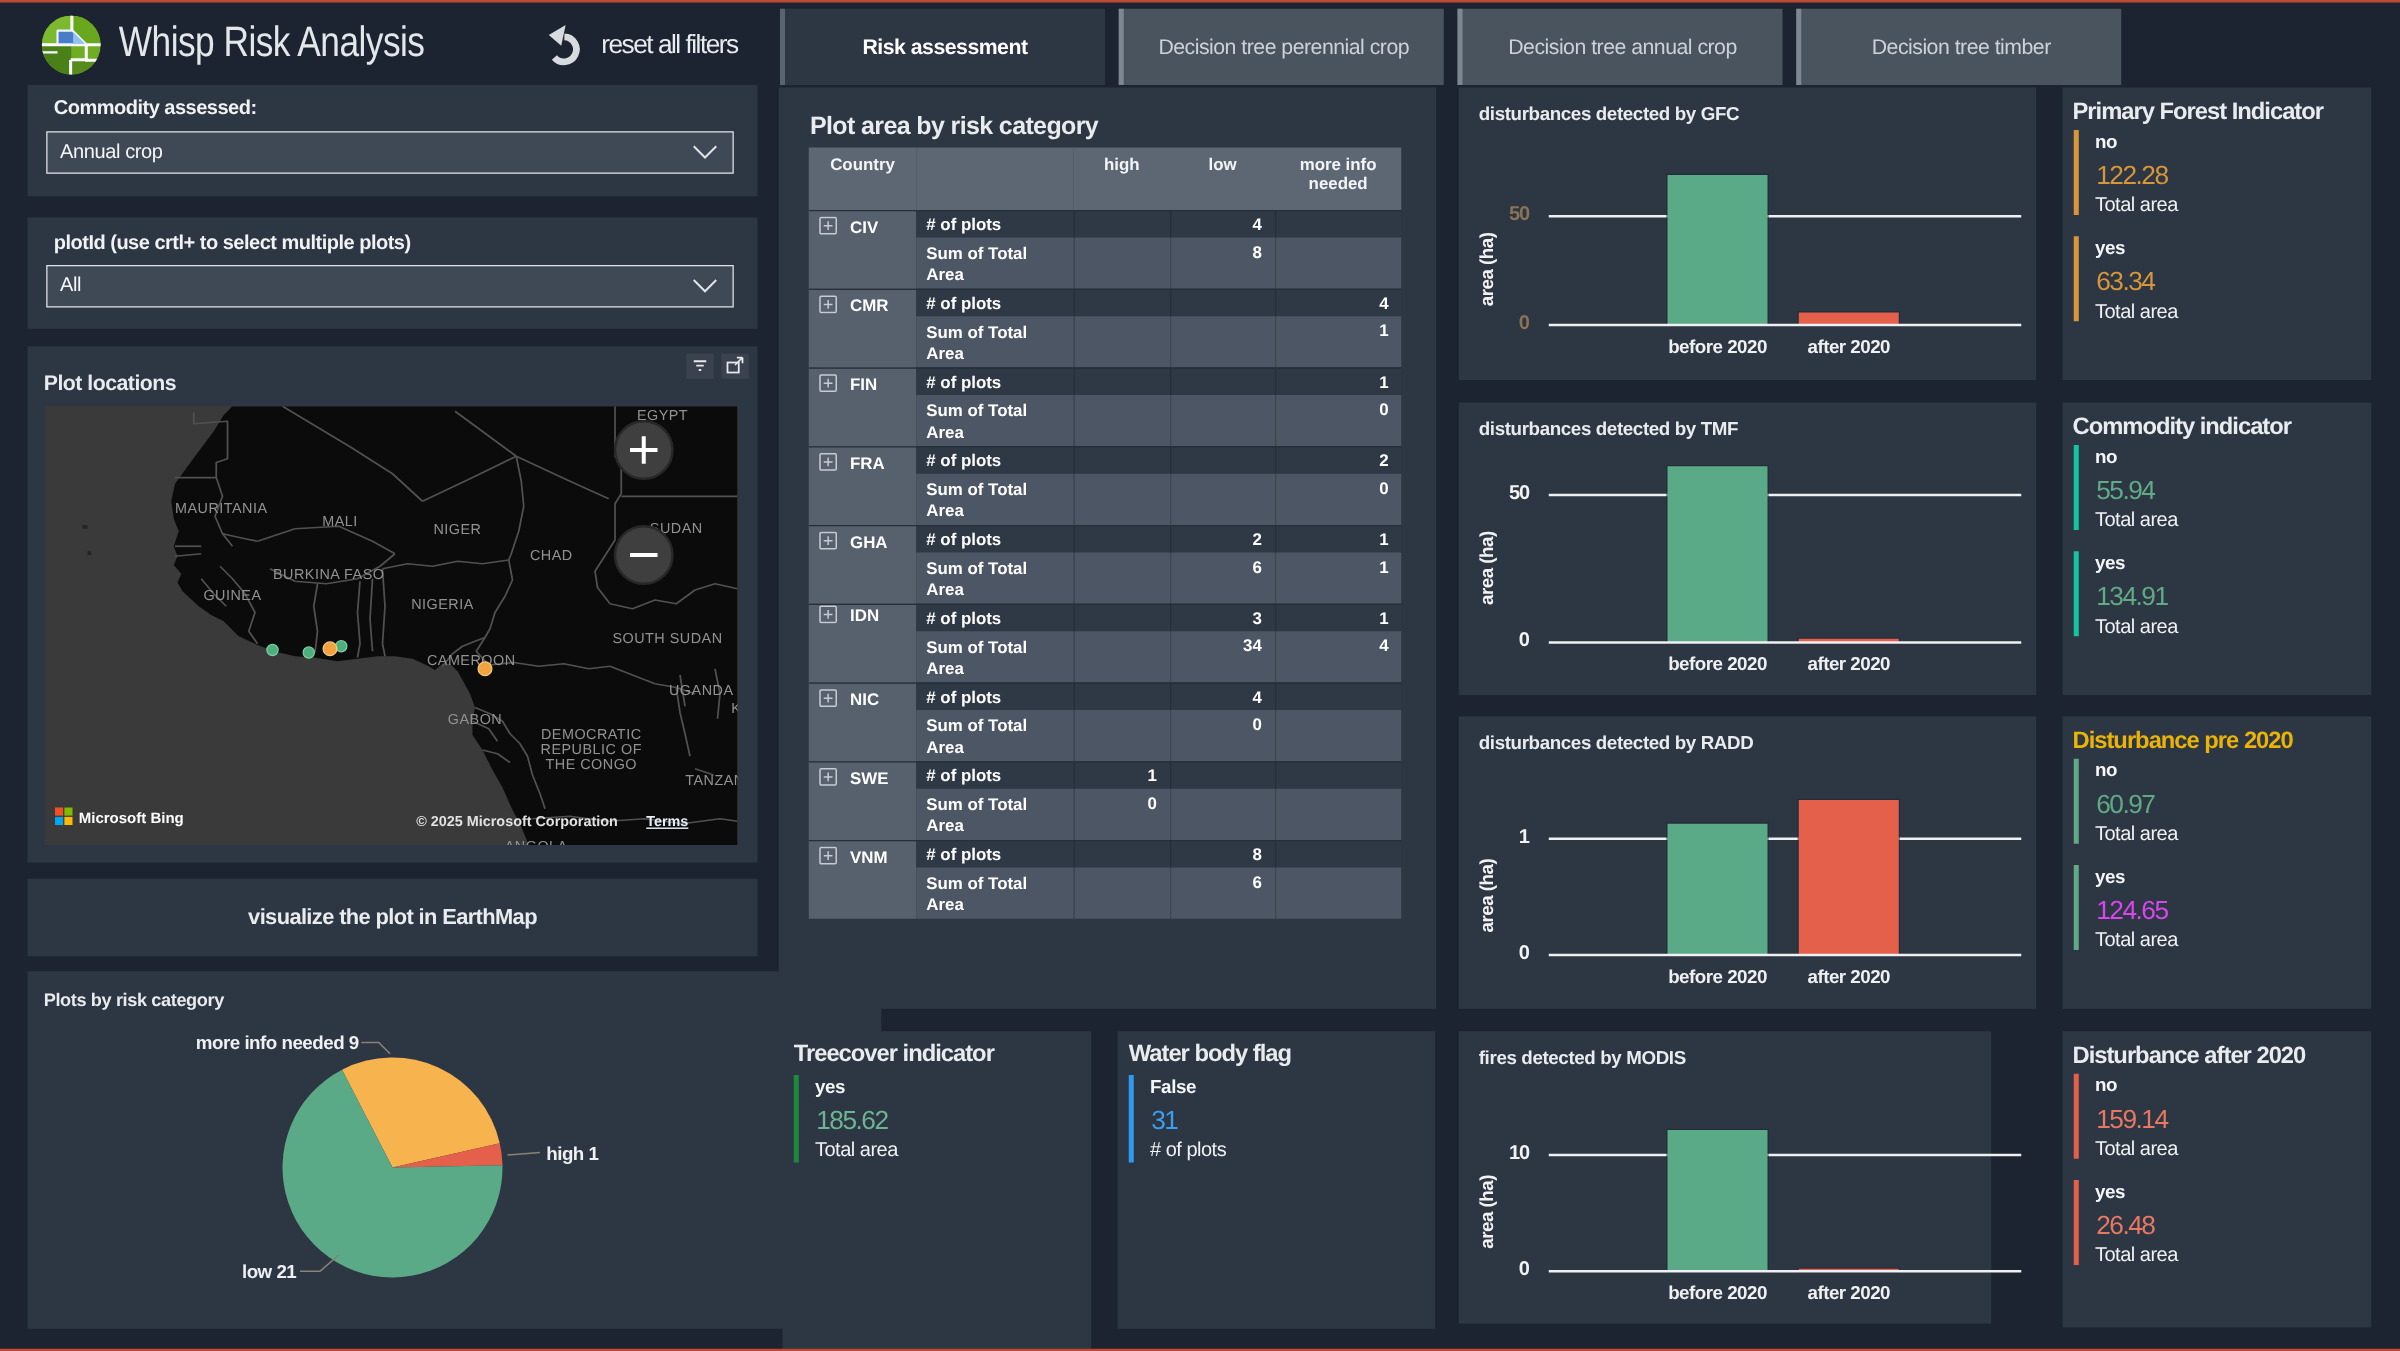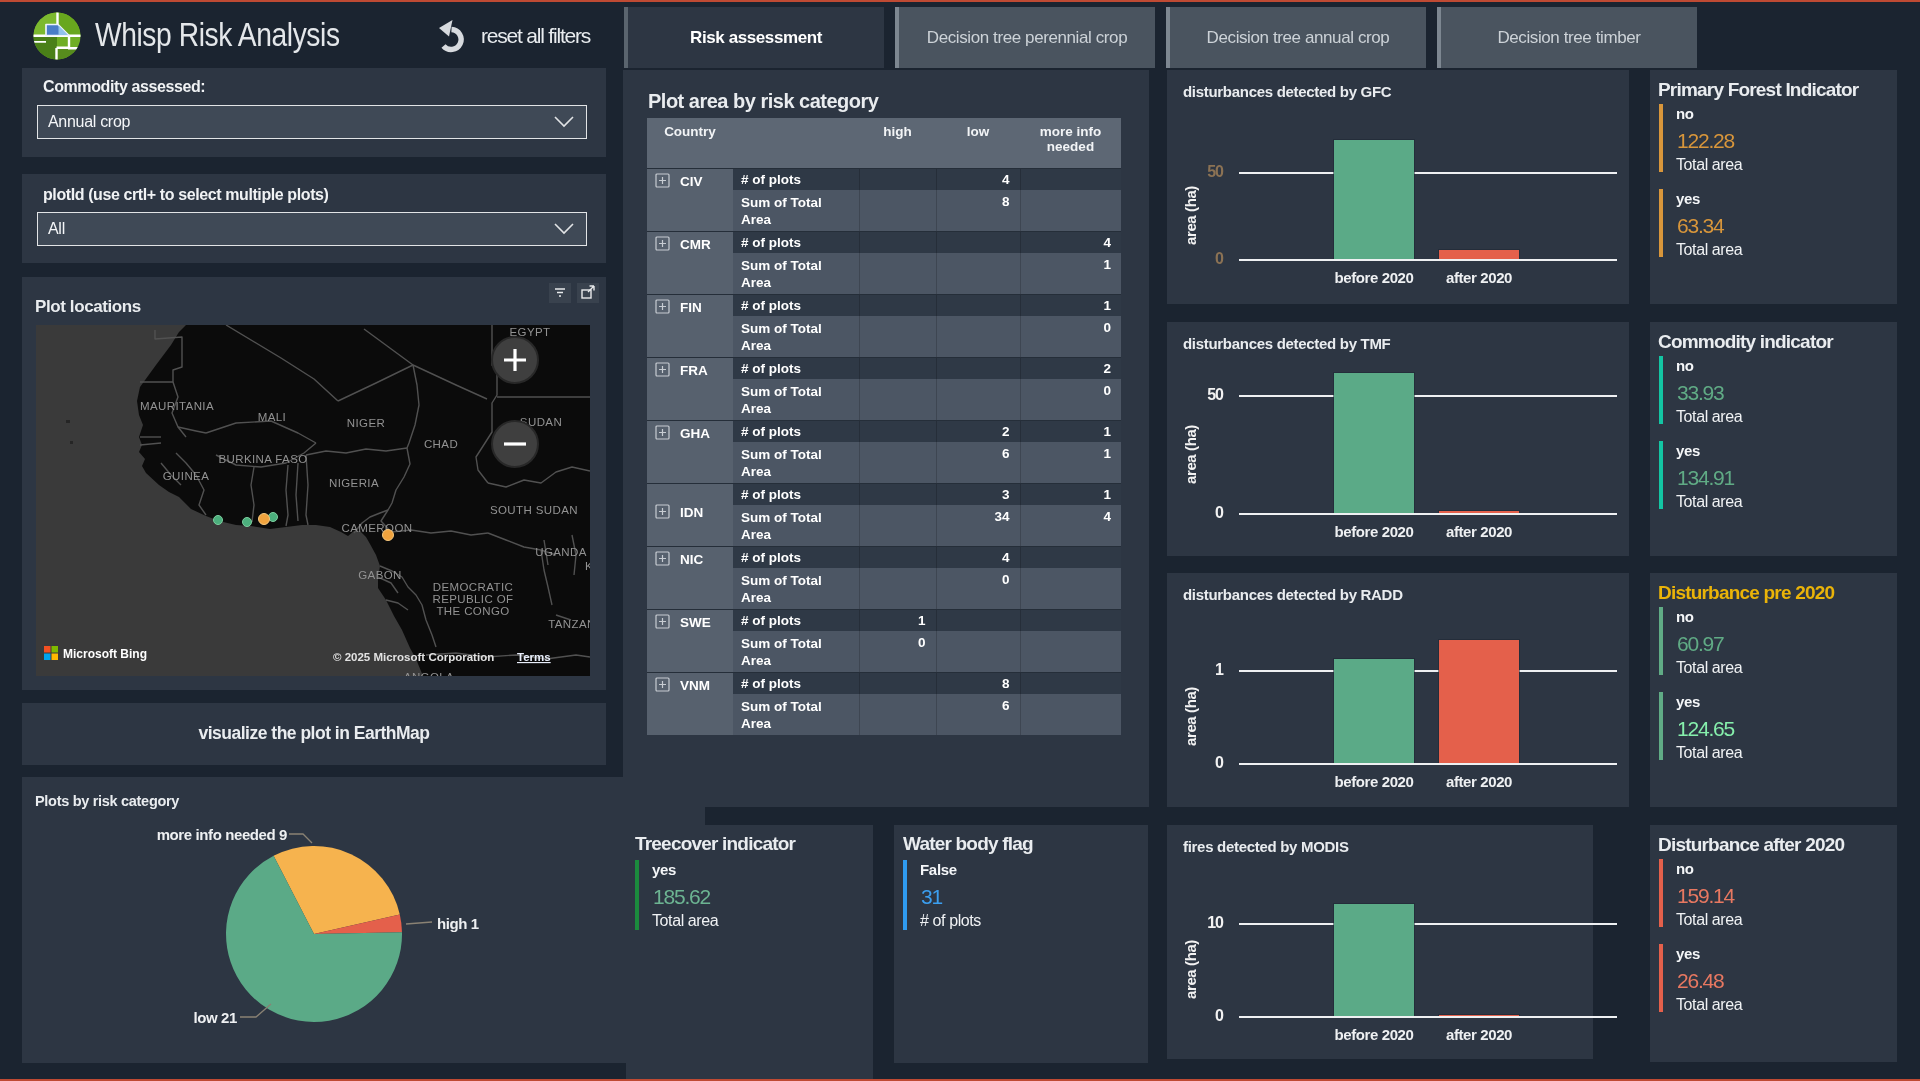--- a/index.html
+++ b/index.html
@@ -290,21 +290,21 @@
             <td style="background:#2f3946;border-top:1px solid #252e39;border-left:1px solid rgba(0,0,0,0.18);padding:3px 10px 0 0;text-align:right;font-weight:bold;font-size:13.5px;">2</td>
             <td style="background:#2f3946;border-top:1px solid #252e39;border-left:1px solid rgba(0,0,0,0.18);padding:3px 10px 0 0;text-align:right;font-weight:bold;font-size:13.5px;">1</td>
           </tr>
           <tr style="height:41px;">
             <td style="background:#4c5664;padding:4px 0 0 8px;font-weight:bold;font-size:13.5px;line-height:17px;">Sum of Total<br>Area</td>
             <td style="background:#4c5664;border-left:1px solid rgba(0,0,0,0.18);padding:4px 10px 0 0;text-align:right;font-weight:bold;font-size:13.5px;"></td>
             <td style="background:#4c5664;border-left:1px solid rgba(0,0,0,0.18);padding:4px 10px 0 0;text-align:right;font-weight:bold;font-size:13.5px;">6</td>
             <td style="background:#4c5664;border-left:1px solid rgba(0,0,0,0.18);padding:4px 10px 0 0;text-align:right;font-weight:bold;font-size:13.5px;">1</td>
           </tr>
           <tr style="height:22px;">
-            <td rowspan="2" style="background:#57616e;border-top:1px solid #252e39;padding:20px 0 0 8px;font-weight:bold;font-size:13.5px;white-space:nowrap;"><svg width="15" height="15" viewBox="0 0 15 15" style="vertical-align:-2px;margin-right:10px;">
+            <td rowspan="2" style="background:#57616e;border-top:1px solid #252e39;padding:0 0 0 8px;font-weight:bold;font-size:13.5px;white-space:nowrap;"><svg width="15" height="15" viewBox="0 0 15 15" style="vertical-align:-2px;margin-right:10px;">
                 <rect x="1" y="1" width="13" height="13" fill="none" stroke="#c7ccd2" stroke-width="1.2" rx="1"></rect>
                 <path d="M7.5,4 V11 M4,7.5 H11" stroke="#c7ccd2" stroke-width="1.2"></path>
               </svg>IDN</td>
             <td style="background:#2f3946;border-top:1px solid #252e39;padding:3px 0 0 8px;font-weight:bold;font-size:13.5px;"># of plots</td>
             <td style="background:#2f3946;border-top:1px solid #252e39;border-left:1px solid rgba(0,0,0,0.18);padding:3px 10px 0 0;text-align:right;font-weight:bold;font-size:13.5px;"></td>
             <td style="background:#2f3946;border-top:1px solid #252e39;border-left:1px solid rgba(0,0,0,0.18);padding:3px 10px 0 0;text-align:right;font-weight:bold;font-size:13.5px;">3</td>
             <td style="background:#2f3946;border-top:1px solid #252e39;border-left:1px solid rgba(0,0,0,0.18);padding:3px 10px 0 0;text-align:right;font-weight:bold;font-size:13.5px;">1</td>
           </tr>
           <tr style="height:41px;">
             <td style="background:#4c5664;padding:4px 0 0 8px;font-weight:bold;font-size:13.5px;line-height:17px;">Sum of Total<br>Area</td>
@@ -437,36 +437,36 @@
   <div class="kpi-sub" style="left:26px;top:86px;">Total area</div>
   <div class="kpi-line" style="left:9px;top:119px;height:68px;background:#d8963b;"></div>
   <div class="kpi-cat" style="left:26px;top:120px;">yes</div>
   <div class="kpi-val" style="left:27px;top:144px;color:#d8963b;">63.34</div>
   <div class="kpi-sub" style="left:26px;top:171px;">Total area</div>
 </div>
 <div class="card kpi" id="kpi2" style="left:1650px;top:322px;width:247px;height:234px;">
   <div class="abs" style="left:8px;top:9px;font-size:19px;font-weight:bold;color:#e9ecef;letter-spacing:-0.8px;">Commodity indicator</div>
   <div class="kpi-line" style="left:9px;top:34px;height:68px;background:#13c5a3;"></div>
   <div class="kpi-cat" style="left:26px;top:35px;">no</div>
-  <div class="kpi-val" style="left:27px;top:59px;color:#60ab85;">33.93</div>
+  <div class="kpi-val" style="left:27px;top:59px;color:#60ab85;">55.94</div>
   <div class="kpi-sub" style="left:26px;top:86px;">Total area</div>
   <div class="kpi-line" style="left:9px;top:119px;height:68px;background:#13c5a3;"></div>
   <div class="kpi-cat" style="left:26px;top:120px;">yes</div>
   <div class="kpi-val" style="left:27px;top:144px;color:#60ab85;">134.91</div>
   <div class="kpi-sub" style="left:26px;top:171px;">Total area</div>
 </div>
 <div class="card kpi" id="kpi3" style="left:1650px;top:573px;width:247px;height:234px;">
   <div class="abs" style="left:8px;top:9px;font-size:19px;font-weight:bold;color:#eab308;letter-spacing:-0.8px;">Disturbance pre 2020</div>
   <div class="kpi-line" style="left:9px;top:34px;height:68px;background:#60ab85;"></div>
   <div class="kpi-cat" style="left:26px;top:35px;">no</div>
   <div class="kpi-val" style="left:27px;top:59px;color:#60ab85;">60.97</div>
   <div class="kpi-sub" style="left:26px;top:86px;">Total area</div>
   <div class="kpi-line" style="left:9px;top:119px;height:68px;background:#60ab85;"></div>
   <div class="kpi-cat" style="left:26px;top:120px;">yes</div>
-  <div class="kpi-val" style="left:27px;top:144px;color:#86efac;">124.65</div>
+  <div class="kpi-val" style="left:27px;top:144px;color:#d946ef;">124.65</div>
   <div class="kpi-sub" style="left:26px;top:171px;">Total area</div>
 </div>
 <div class="card kpi" id="kpi4" style="left:1650px;top:825px;width:247px;height:237px;">
   <div class="abs" style="left:8px;top:9px;font-size:19px;font-weight:bold;color:#e9ecef;letter-spacing:-0.8px;">Disturbance after 2020</div>
   <div class="kpi-line" style="left:9px;top:34px;height:68px;background:#e4604b;"></div>
   <div class="kpi-cat" style="left:26px;top:35px;">no</div>
   <div class="kpi-val" style="left:27px;top:59px;color:#e87861;">159.14</div>
   <div class="kpi-sub" style="left:26px;top:86px;">Total area</div>
   <div class="kpi-line" style="left:9px;top:119px;height:68px;background:#e4604b;"></div>
   <div class="kpi-cat" style="left:26px;top:120px;">yes</div>

